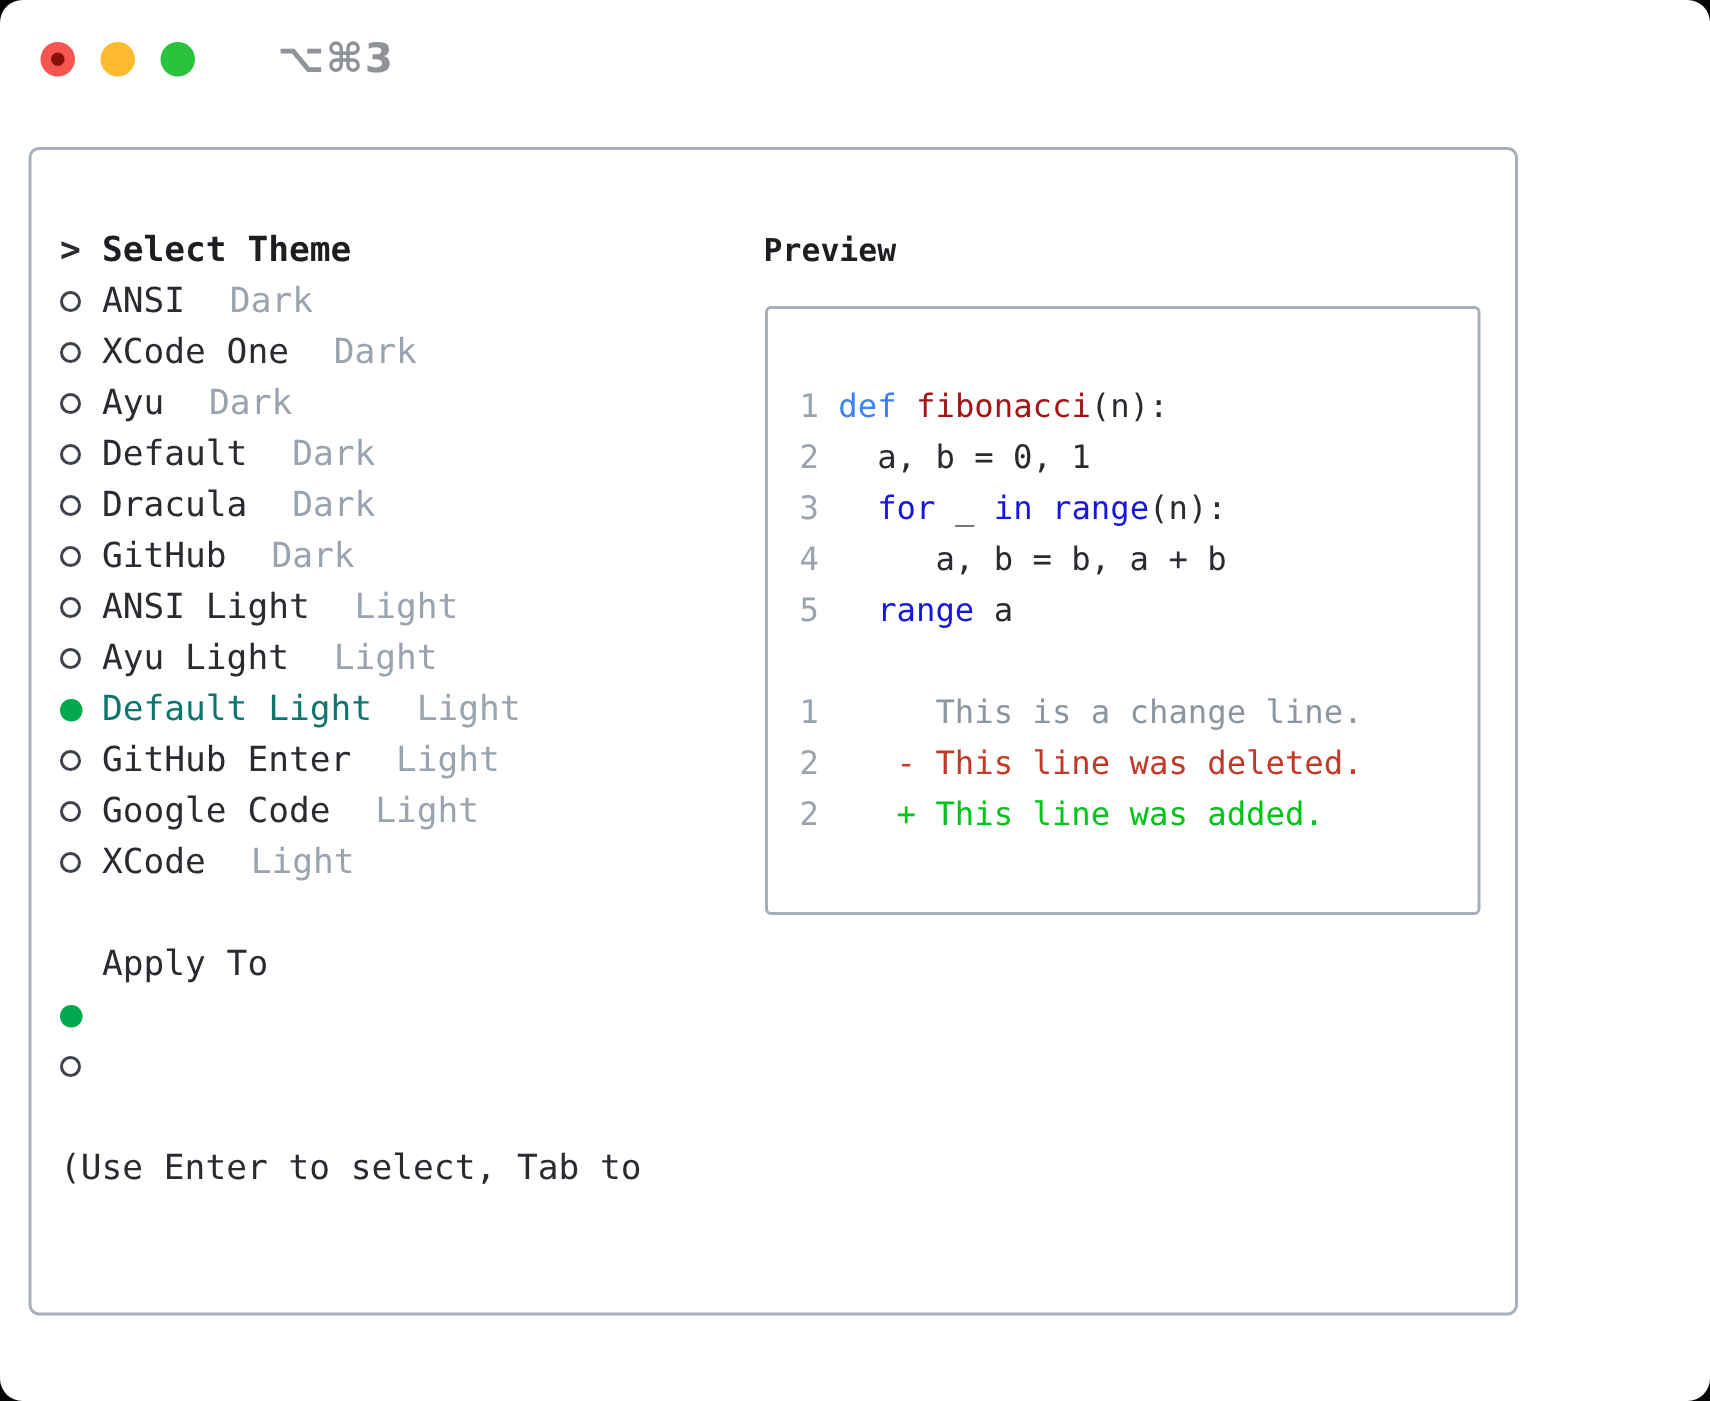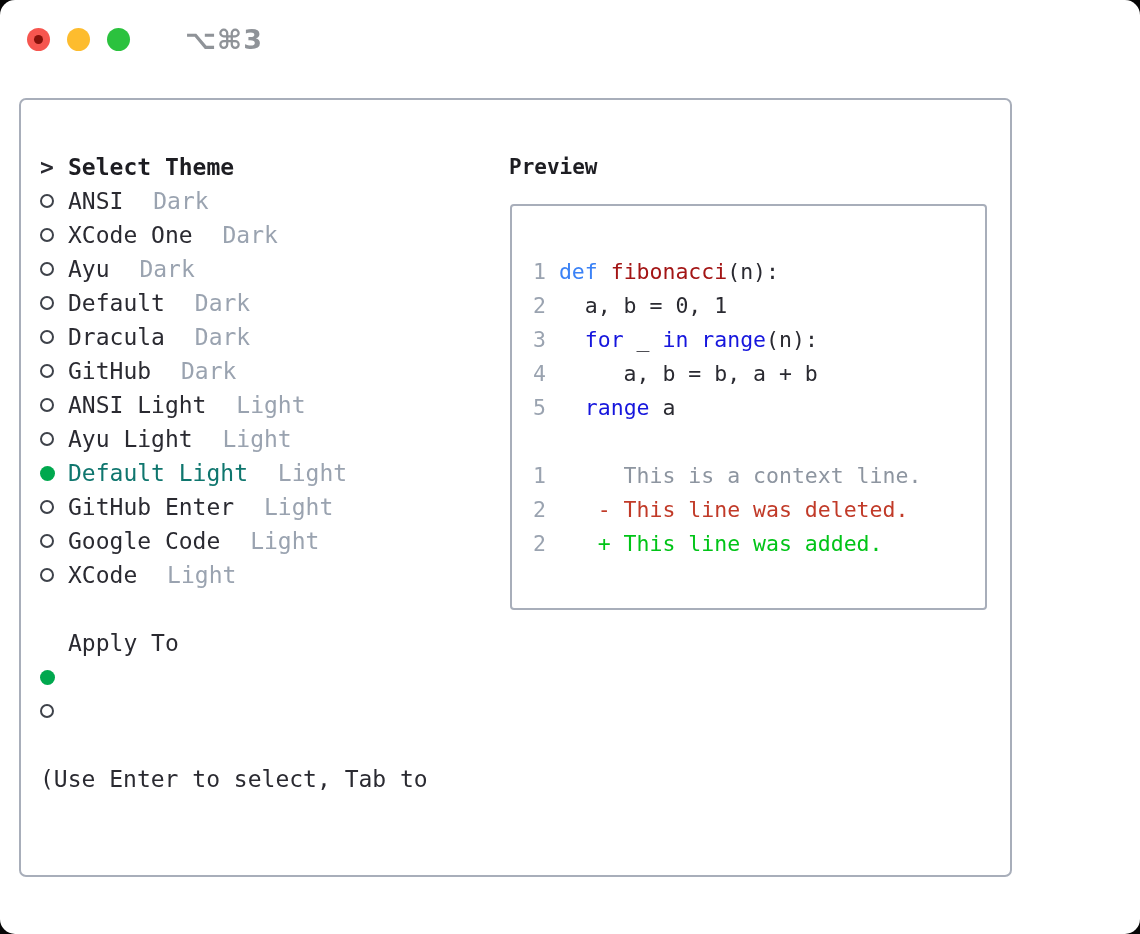--- a/index.html
+++ b/index.html
@@ -92,19 +92,19 @@
 
     <div class="preview-title">Preview</div>
 
     <div class="preview-box" id="preview-box">
         <div class="code-line"><span style="color: rgb(154, 163, 176);">1</span><span style="color: rgb(42, 42, 49);"> </span><span style="color: #3b82f6;">def</span><span style="color: rgb(42, 42, 49);"> </span><span style="color: rgb(163, 21, 21);">fibonacci</span><span style="color: rgb(42, 42, 49);">(n):</span></div>
         <div class="code-line"><span style="color: rgb(154, 163, 176);">2</span><span style="color: rgb(42, 42, 49);">   a, b = 0, 1</span></div>
         <div class="code-line"><span style="color: rgb(154, 163, 176);">3</span><span style="color: rgb(42, 42, 49);">   </span><span style="color: rgb(22, 22, 221);">for</span><span style="color: rgb(42, 42, 49);"> _ </span><span style="color: rgb(22, 22, 221);">in</span><span style="color: rgb(42, 42, 49);"> </span><span style="color: rgb(22, 22, 221);">range</span><span style="color: rgb(42, 42, 49);">(n):</span></div>
         <div class="code-line"><span style="color: rgb(154, 163, 176);">4</span><span style="color: rgb(42, 42, 49);">      a, b = b, a + b</span></div>
         <div class="code-line"><span style="color: rgb(154, 163, 176);">5</span><span style="color: rgb(42, 42, 49);">   </span><span style="color: rgb(22, 22, 221);">range</span><span style="color: rgb(42, 42, 49);"> a</span></div>
         <div class="code-line"></div>
-        <div class="code-line"><span style="color: rgb(154, 163, 176);">1</span><span style="color: rgb(141, 149, 160);">      This is a context line.</span></div>
+        <div class="code-line"><span style="color: rgb(154, 163, 176);">1</span><span style="color: rgb(141, 149, 160);">      This is a change line.</span></div>
         <div class="code-line"><span style="color: rgb(154, 163, 176);">2</span><span style="color: rgb(193, 58, 40);">    - This line was deleted.</span></div>
         <div class="code-line"><span style="color: rgb(154, 163, 176);">2</span><span style="color: rgb(0, 196, 23); text-align: right;">    + This line was added.</span></div>
       </div>
 
   </div>
 </div>
 
 </body></html>

